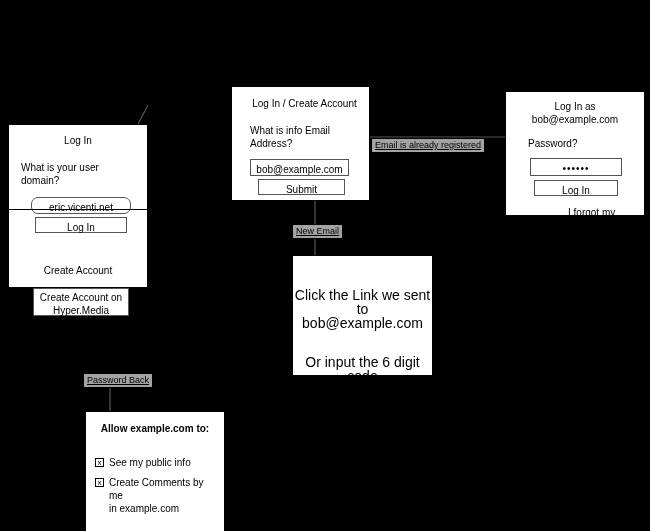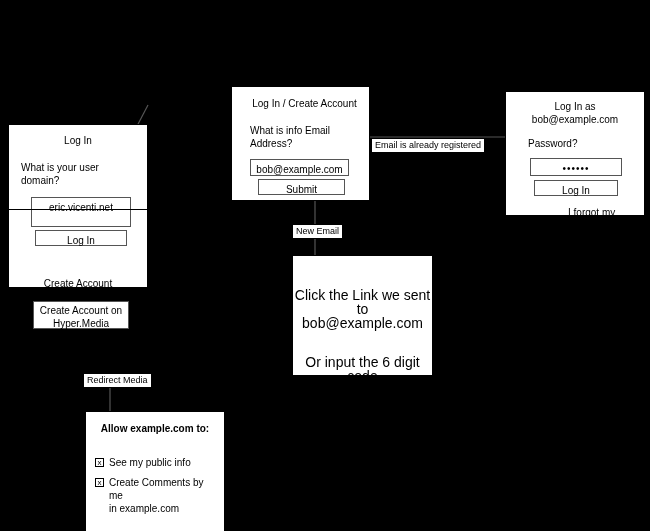--- a/index.html
+++ b/index.html
@@ -69,28 +69,29 @@
     text-align: left;
     padding-left: 40px;
   }
   .body-text {
     font-size: 14px;
     line-height: 14px;
     text-align: center;
   }
   .edge-label {
     position: absolute;
-    background: #ffffff;
+    background: #a3a3a3;
     border: 1px solid #000000;
     box-sizing: border-box;
     font-size: 9px;
     line-height: 11px;
     padding: 1px 3px;
     color: #000000;
     white-space: nowrap;
+    text-decoration: underline;
   }
   .perm-row {
     display: flex;
     align-items: flex-start;
     gap: 5px;
     font-size: 10px;
     line-height: 13px;
   }
   .checkbox {
     width: 9px;
@@ -125,21 +126,21 @@
     <line x1="113" y1="172" x2="148" y2="105" stroke="#555555" stroke-width="1.2"></line>
     <line x1="370" y1="137" x2="505" y2="137" stroke="#555555" stroke-width="1.2"></line>
     <line x1="315" y1="201" x2="315" y2="255" stroke="#555555" stroke-width="1.2"></line>
     <line x1="530" y1="196" x2="512" y2="212" stroke="#555555" stroke-width="1.2"></line>
     <line x1="110" y1="387" x2="110" y2="411" stroke="#555555" stroke-width="1.2"></line>
   </svg>
 
   <div class="panel" style="left:8px; top:124px; width:140px; height:164px;">
     <div class="panel-title" style="margin-top:9px;">Log In</div>
     <div class="prompt" style="margin:14px 12px 0 12px;">What is your user domain?</div>
-    <div class="field" style="margin:10px 16px 0 22px; height:30px;">eric.vicenti.net</div>
+    <div class="field" style="margin:10px 16px 0 22px; height:17px;border-radius:7px;">eric.vicenti.net</div>
     <div class="btn" style="margin:3px 20px 0 26px; height:16px;">Log In</div>
     <div class="divider" style="top:84px;"></div>
     <div class="panel-title" style="margin-top:31px;">Create Account</div>
     <div class="btn" style="margin:11px 18px 0 24px; height:28px; padding-top:2px;">Create Account on Hyper.Media</div>
   </div>
 
   <div class="panel" style="left:231px; top:86px; width:139px; height:115px;">
     <div class="panel-title" style="margin-top:10px;margin-left:8px;">Log In / Create Account</div>
     <div class="prompt" style="margin:14px 14px 0 18px;">What is info Email Address?</div>
     <div class="field" style="margin:9px 20px 0 18px; height:17px;">bob@example.com</div>
@@ -172,15 +173,15 @@
       <div class="perm-text">
         <span>Create Comments by me</span><br>
         <span>in example.com</span>
       </div>
     </div>
 
   </div>
 
   <div class="edge-label" style="left:371px; top:138px;">Email is already registered</div>
   <div class="edge-label" style="left:292px; top:224px;">New Email</div>
-  <div class="edge-label" style="left:83px; top:373px;">Redirect Media</div>
+  <div class="edge-label" style="left:83px; top:373px;">Password Back</div>
 
 </div>
 
 </body></html>

